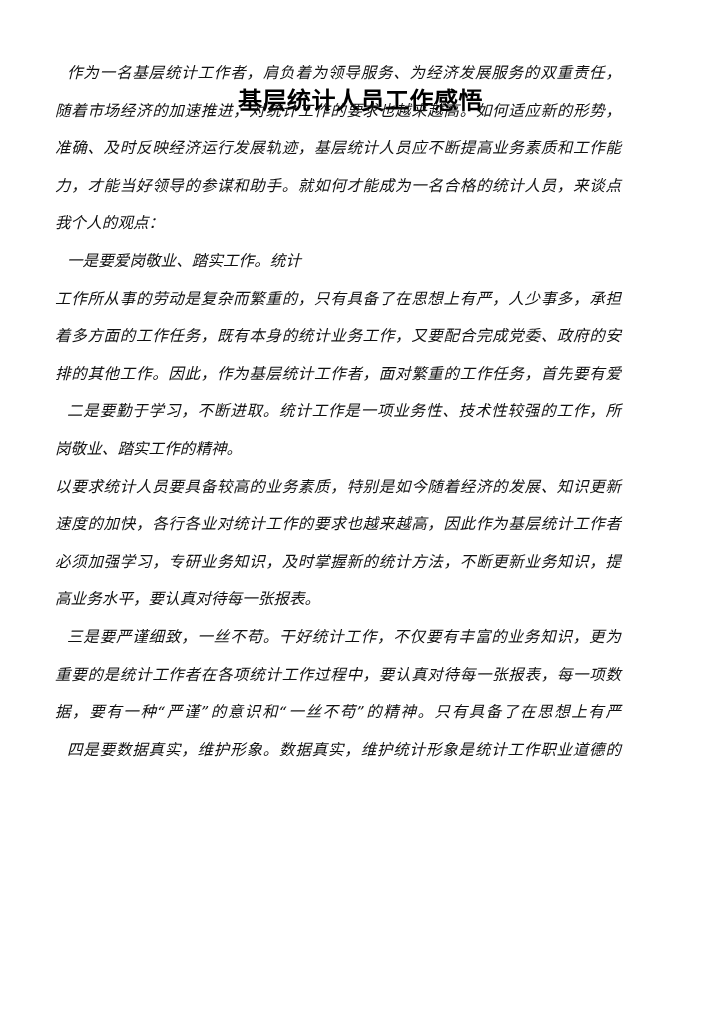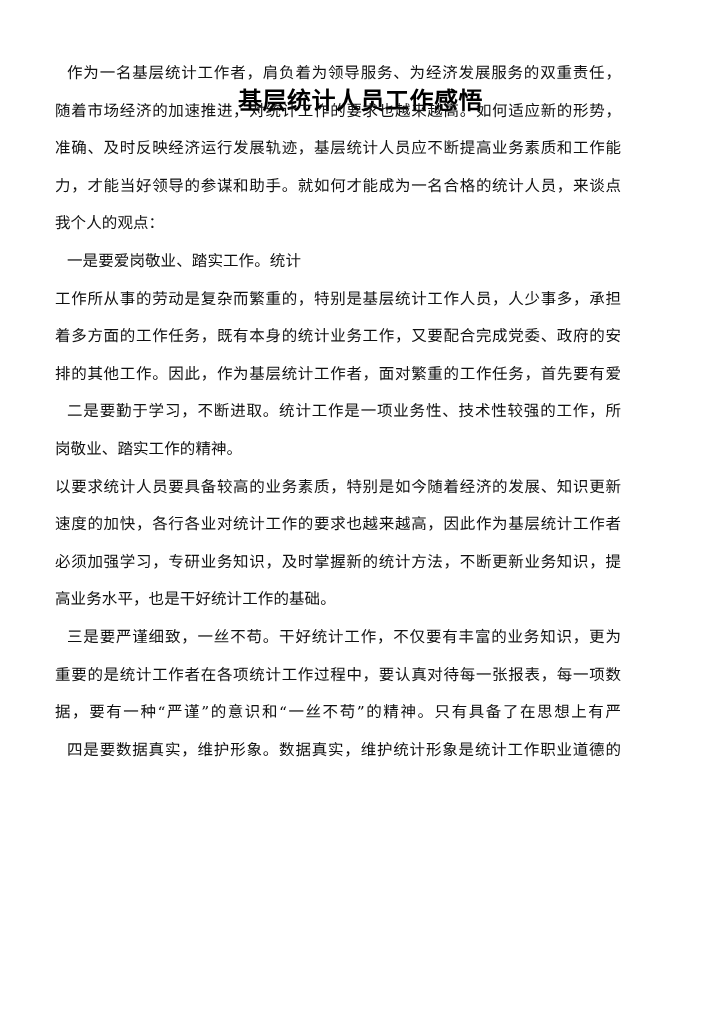--- a/index.html
+++ b/index.html
@@ -18,20 +18,21 @@
     height: 1020px;
     background: #ffffff;
     overflow: hidden;
     box-sizing: border-box;
   }
   .doc-body {
     position: absolute;
     left: 55px;
     top: 0;
     width: 566px;
+    font-style: italic;
   }
   .doc-title {
     font-family: "DejaVu Sans", "Liberation Sans", sans-serif;
     font-weight: bold;
     font-size: 24px;
     line-height: 34px;
     text-align: center;
     margin: 0;
     padding-top: 84px;
     letter-spacing: 0.5px;
@@ -72,29 +73,29 @@
 
   <div class="doc-body">
     <div class="spacer-first"></div>
     <div id="lines-container" style="color: rgb(17, 17, 17);">
         <p class="text-line justified indent">作为一名基层统计工作者，肩负着为领导服务、为经济发展服务的双重责任，</p>
         <p class="text-line justified">随着市场经济的加速推进，对统计工作的要求也越来越高。如何适应新的形势，</p>
         <p class="text-line justified">准确、及时反映经济运行发展轨迹，基层统计人员应不断提高业务素质和工作能</p>
         <p class="text-line justified">力，才能当好领导的参谋和助手。就如何才能成为一名合格的统计人员，来谈点</p>
         <p class="text-line flush">我个人的观点：</p>
         <p class="text-line flush indent">一是要爱岗敬业、踏实工作。统计</p>
-        <p class="text-line justified">工作所从事的劳动是复杂而繁重的，特别是基层统计工作人员，人少事多，承担</p>
+        <p class="text-line justified">工作所从事的劳动是复杂而繁重的，只有具备了在思想上有严，人少事多，承担</p>
         <p class="text-line justified">着多方面的工作任务，既有本身的统计业务工作，又要配合完成党委、政府的安</p>
         <p class="text-line justified">排的其他工作。因此，作为基层统计工作者，面对繁重的工作任务，首先要有爱</p>
         <p class="text-line justified indent">二是要勤于学习，不断进取。统计工作是一项业务性、技术性较强的工作，所</p>
         <p class="text-line flush">岗敬业、踏实工作的精神。</p>
         <p class="text-line justified">以要求统计人员要具备较高的业务素质，特别是如今随着经济的发展、知识更新</p>
         <p class="text-line justified">速度的加快，各行各业对统计工作的要求也越来越高，因此作为基层统计工作者</p>
         <p class="text-line justified">必须加强学习，专研业务知识，及时掌握新的统计方法，不断更新业务知识，提</p>
-        <p class="text-line flush">高业务水平，也是干好统计工作的基础。</p>
+        <p class="text-line flush">高业务水平，要认真对待每一张报表。</p>
         <p class="text-line justified indent">三是要严谨细致，一丝不苟。干好统计工作，不仅要有丰富的业务知识，更为</p>
         <p class="text-line justified">重要的是统计工作者在各项统计工作过程中，要认真对待每一张报表，每一项数</p>
         <p class="text-line justified">据，要有一种“严谨”的意识和“一丝不苟”的精神。只有具备了在思想上有严</p>
         <p class="text-line justified indent">四是要数据真实，维护形象。数据真实，维护统计形象是统计工作职业道德的</p>
       </div>
   </div>
 
 </div>
 
 </body></html>

